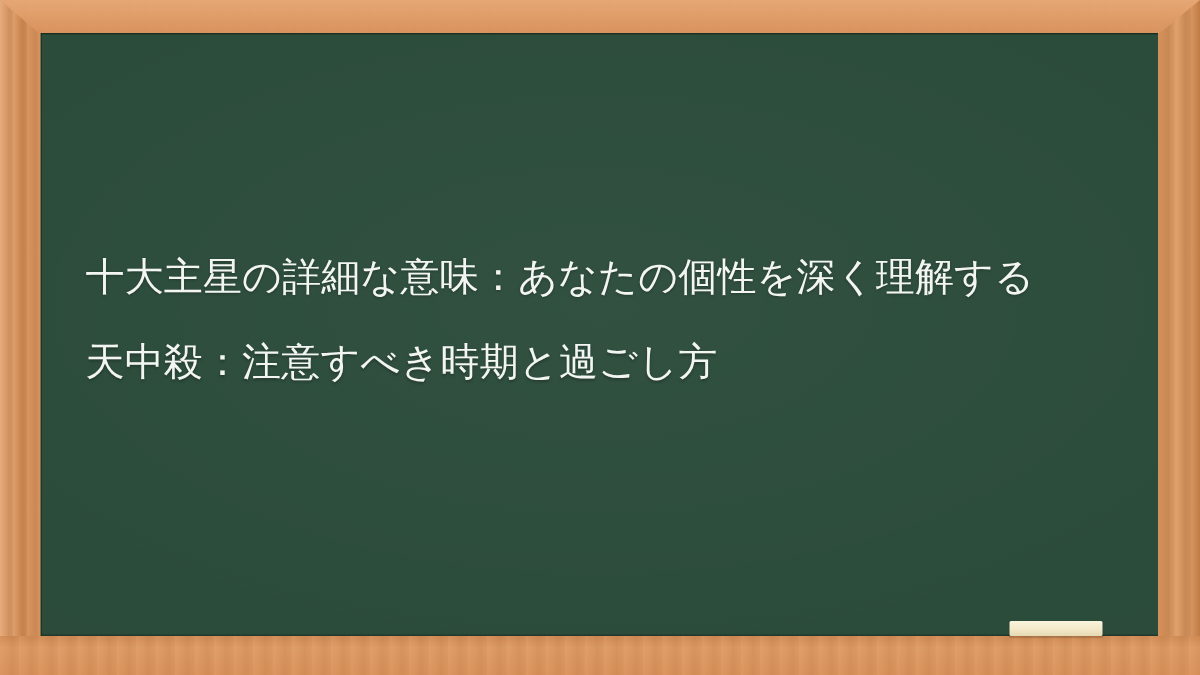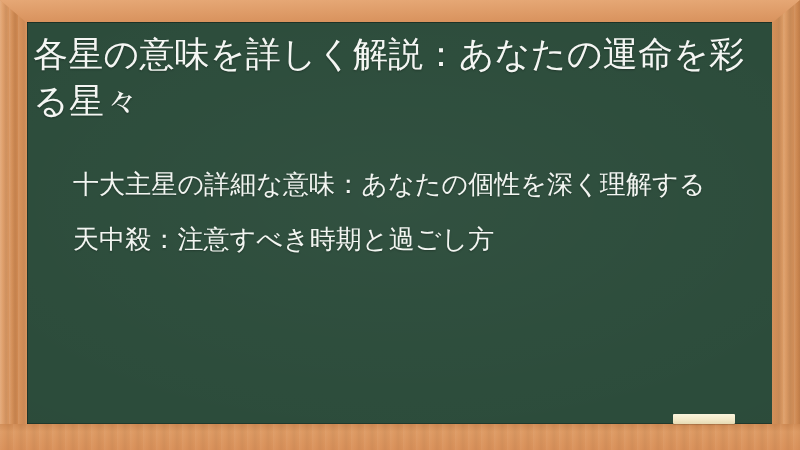--- a/index.html
+++ b/index.html
@@ -105,37 +105,37 @@
     font-size: 35px;
     line-height: 47px;
     font-weight: 400;
     letter-spacing: 0.2px;
     text-shadow: 0 1px 2px rgba(0,0,0,0.30);
     white-space: pre-wrap;
   }
 
   #bullet-list {
     position: absolute;
-    left: 46px;
+    left: 30px;
     top: 142px;
     width: 690px;
     margin: 0;
     padding: 0;
     list-style: none;
   }
   #bullet-list li {
     color: #f2f5f1;
     font-size: 26px;
     line-height: 41px;
     font-weight: 400;
     letter-spacing: 0.1px;
     margin: 0 0 16px 0;
     text-shadow: 0 1px 2px rgba(0,0,0,0.28);
   }
-  #bullet-list li:last-child { margin-bottom: 0; font-family: Liberation Mono, monospace; }
+  #bullet-list li:last-child { margin-bottom: 0; }
 
   
   #chalk-stick {
     position: absolute;
     left: 673px;
     top: 414px;
     width: 62px;
     height: 10px;
     border-radius: 1px;
     background: linear-gradient(180deg, #fbf4dd 0%, #f3e9c9 55%, #e6d9b3 100%);
@@ -147,21 +147,20 @@
 
 <div id="slide">
 
   <div class="frame-bevel bevel-top"></div>
   <div class="frame-bevel bevel-left"></div>
   <div class="frame-bevel bevel-right"></div>
   <div class="frame-bevel bevel-bottom"></div>
 
   <div id="chalkboard">
 
-    <div id="board-title">各星の意味を詳しく解説：あなたの運命を彩る星々</div>
 
     <ul id="bullet-list">
       <li>十大主星の詳細な意味：あなたの個性を深く理解する</li>
       <li>天中殺：注意すべき時期と過ごし方</li>
     </ul>
 
   </div>
 
   <div id="chalk-stick"></div>
 

